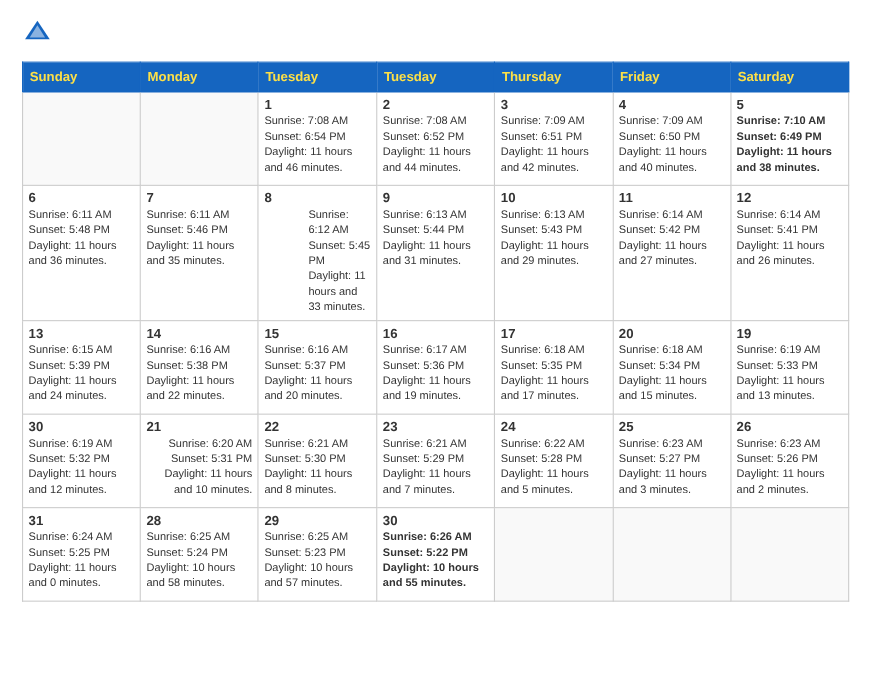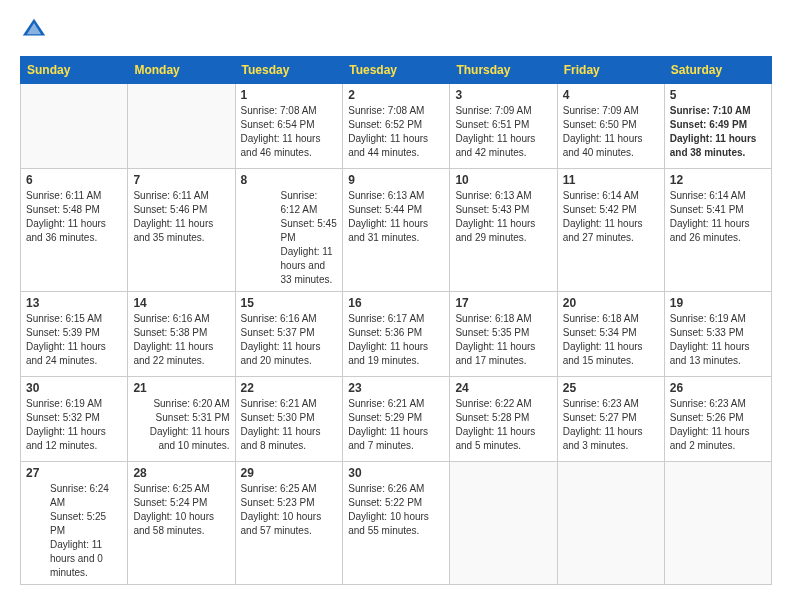--- a/index.html
+++ b/index.html
@@ -282,40 +282,40 @@
         </td>
         <td>
           <div class="day-number">26</div>
           <div class="day-info" style="white-space: pre-line;">Sunrise: 6:23 AM
 Sunset: 5:26 PM
 Daylight: 11 hours and 2 minutes.</div>
         </td>
       </tr>
       <tr>
         <td>
-          <div class="day-number">27</div>
-          <div class="day-info" style="white-space: pre-line; margin-left: 24px;">Sunrise: 6:24 AM
+          <div class="day-number">31</div>
+          <div class="day-info" style="white-space: pre-line;">Sunrise: 6:24 AM
 Sunset: 5:25 PM
 Daylight: 11 hours and 0 minutes.</div>
         </td>
         <td>
           <div class="day-number">28</div>
           <div class="day-info" style="white-space: pre-line;">Sunrise: 6:25 AM
 Sunset: 5:24 PM
 Daylight: 10 hours and 58 minutes.</div>
         </td>
         <td>
           <div class="day-number">29</div>
           <div class="day-info" style="white-space: pre-line;">Sunrise: 6:25 AM
 Sunset: 5:23 PM
 Daylight: 10 hours and 57 minutes.</div>
         </td>
         <td>
           <div class="day-number">30</div>
-          <div class="day-info" style="white-space: pre-line;">Sunrise: 6:26 AM
+          <div class="day-info" style="white-space: pre-line; font-weight: bold;">Sunrise: 6:26 AM
 Sunset: 5:22 PM
 Daylight: 10 hours and 55 minutes.</div>
         </td>
         <td class="empty"></td>
         <td class="empty"></td>
         <td class="empty"></td>
       </tr>
     </tbody>
 </table>
 

